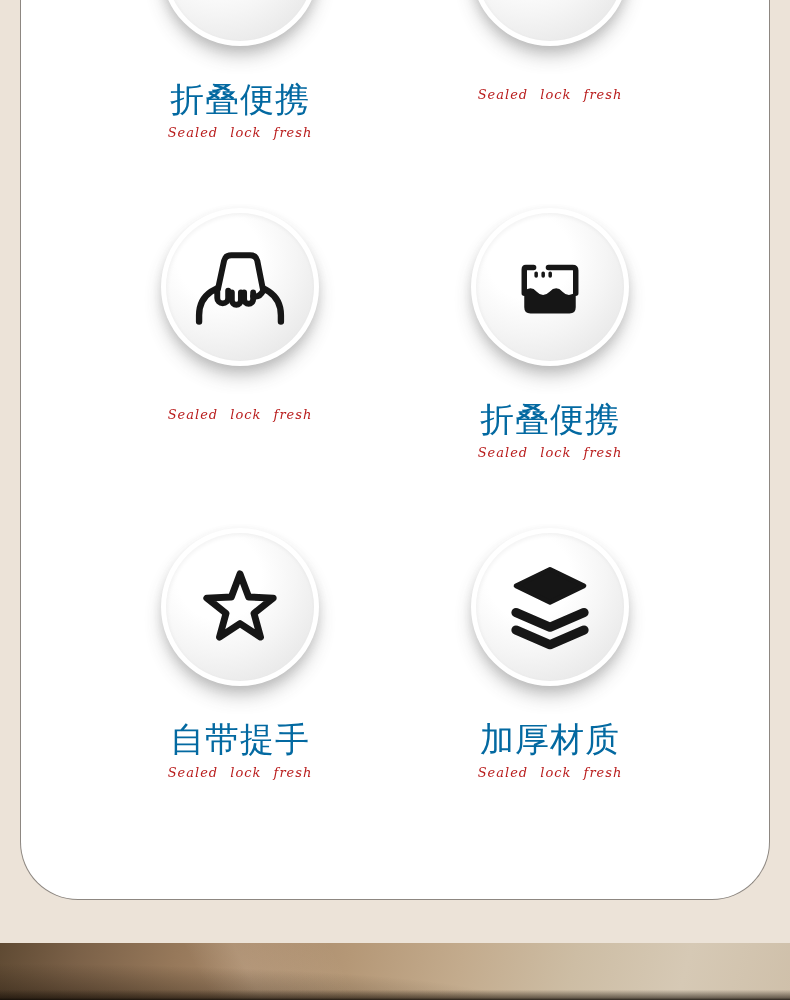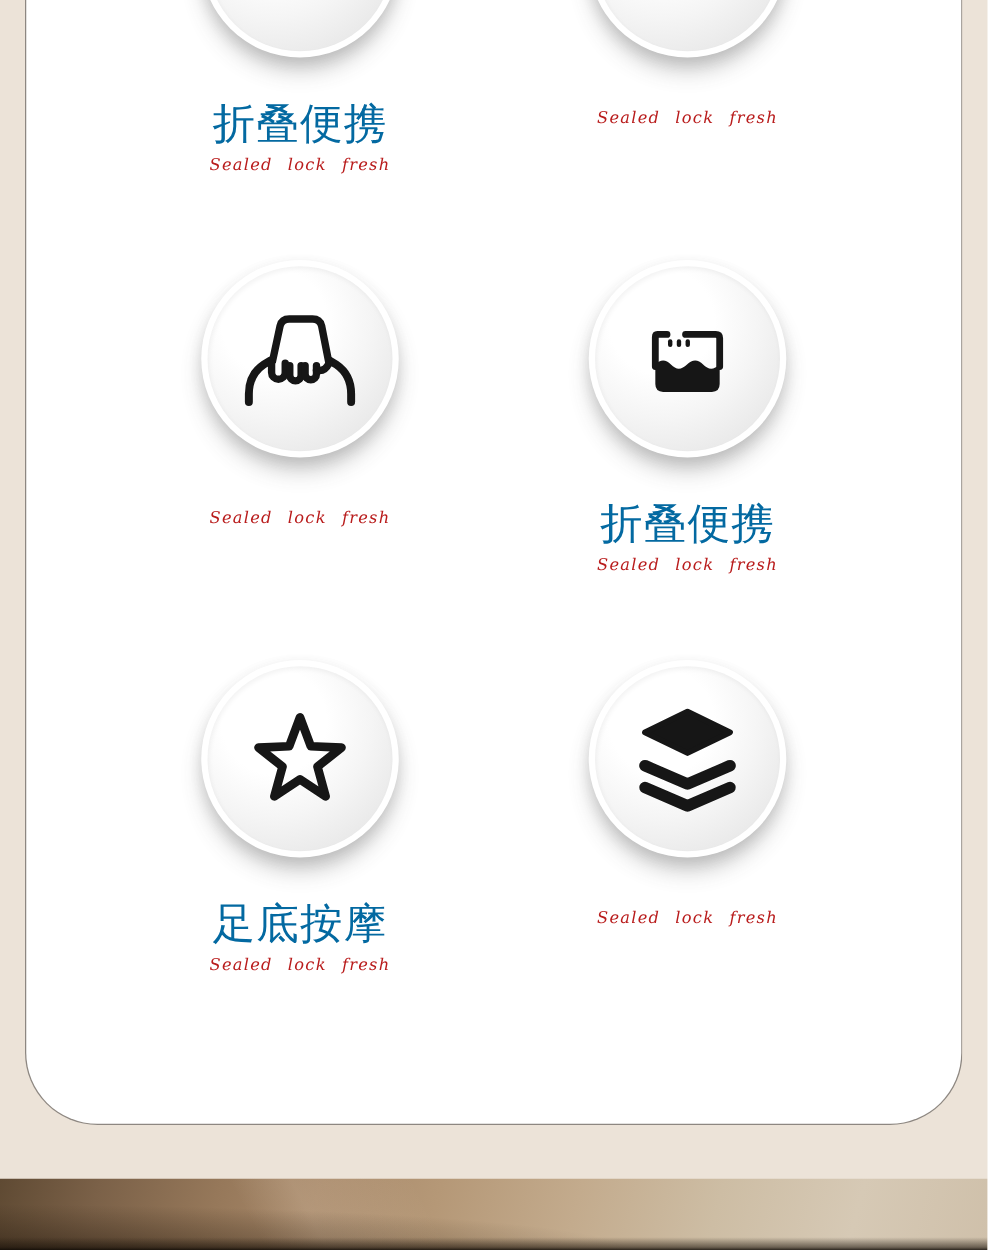--- a/index.html
+++ b/index.html
@@ -127,35 +127,36 @@
     </div>
 
     <div class="feature">
       <div class="circle">
         <div class="circle-inner">
           <svg width="92" height="92" viewBox="0 0 100 100">
             <path d="M50 14 L59.4 39.1 L86.1 40.3 L65.2 56.9 L72.3 82.7 L50 68 L27.7 82.7 L34.8 56.9 L13.9 40.3 L40.6 39.1 Z" fill="none" stroke="#161616" stroke-width="7.5" stroke-linejoin="round"></path>
           </svg>
         </div>
       </div>
-      <div class="title">足底按摩</div>
+      <div class="title">自带提手</div>
       <div class="subtitle">Sealed lock fresh</div>
     </div>
 
     <div class="feature">
       <div class="circle">
         <div class="circle-inner">
           <svg width="92" height="92" viewBox="0 0 100 100">
             <path d="M50 9 L87 27 L50 45 L13 27 Z" fill="#161616" stroke="#161616" stroke-width="5" stroke-linejoin="round"></path>
             <g stroke="#161616" stroke-width="10" fill="none" stroke-linecap="round" stroke-linejoin="round">
               <path d="M13 56 L50 72 L87 56"></path>
               <path d="M13 75 L50 91 L87 75"></path>
             </g>
           </svg>
         </div>
       </div>
+      <div class="title">加厚材质</div>
       <div class="subtitle">Sealed lock fresh</div>
     </div>
 
   </div>
 </div>
 
 <div class="wood"></div>
 
 </body></html>

